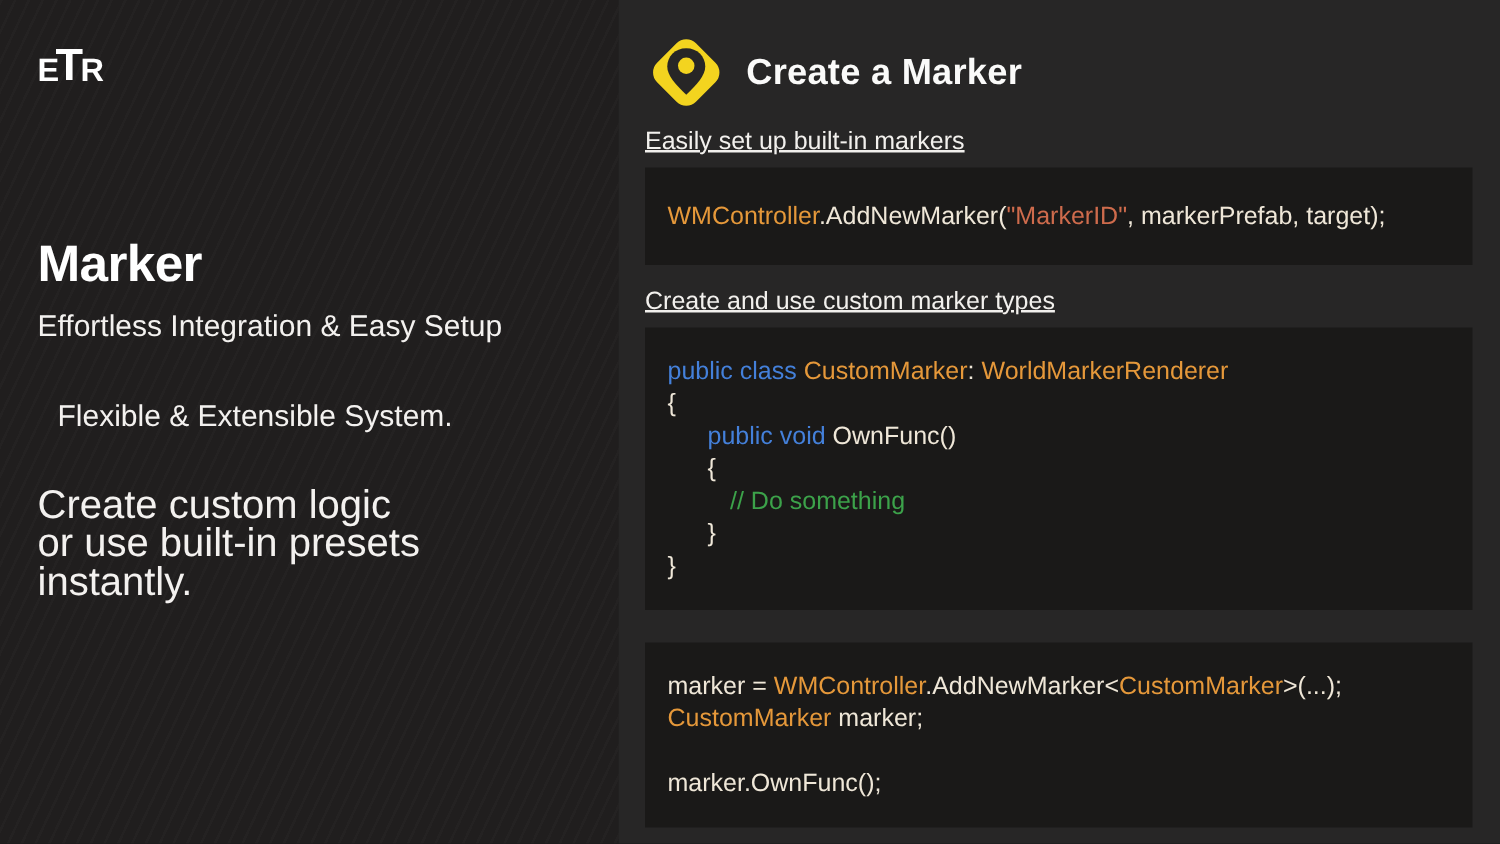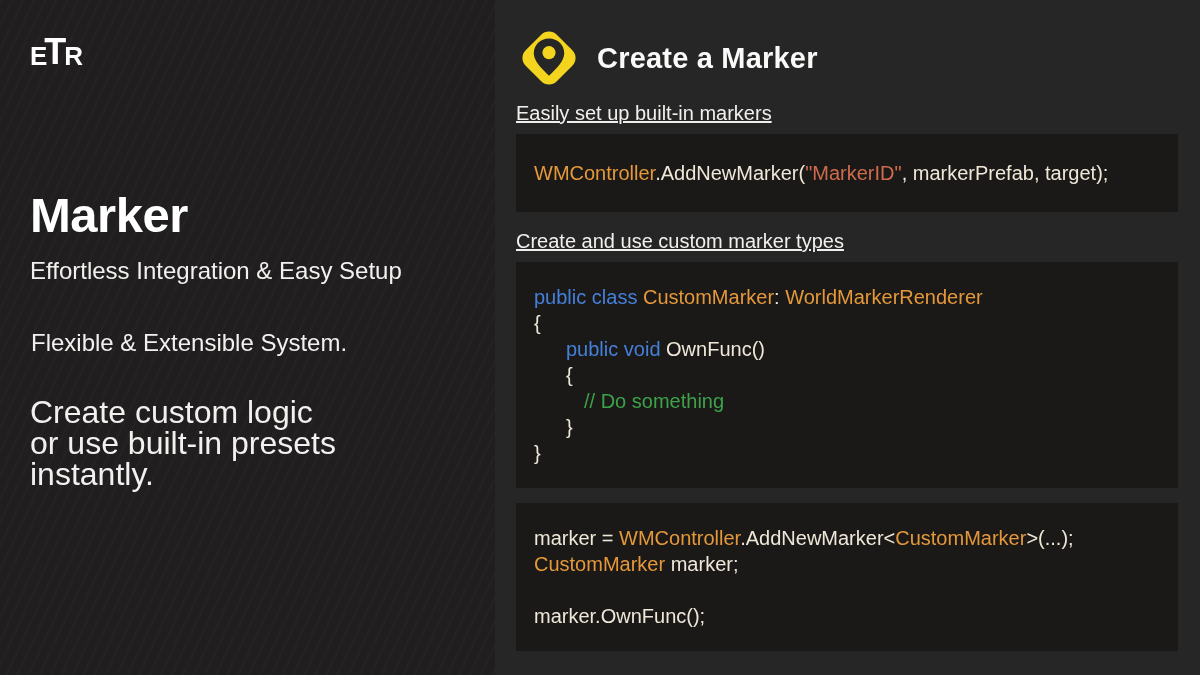--- a/index.html
+++ b/index.html
@@ -16,25 +16,25 @@
     background-image:repeating-linear-gradient(115deg,
       rgba(255,255,255,0.018) 0px,rgba(255,255,255,0.018) 2px,
       rgba(0,0,0,0) 2px,rgba(0,0,0,0) 10px);
     padding:33px 28px 0 30px;
     color:var(--text-white,#F5F4F2);
   }
   .logo{display:flex;align-items:flex-end;font-weight:bold;color:#FFFFFF;line-height:1;}
   .logo .lg-side{font-size:26px;letter-spacing:-1px;}
   .logo .lg-mid{font-size:36px;margin:0 -2px;position:relative;top:1px;}
   .left-title{
-    margin:120px 0 0 0;font-size:49px;font-weight:bold;color:#FFFFFF;
+    margin:120px 0 0 0;font-size:41px;font-weight:bold;color:#FFFFFF;
     line-height:1.1;letter-spacing:-0.5px;
   }
   .left-sub{margin:14px 0 0 0;font-size:24px;font-weight:normal;color:#F3F1EF;}
-  .left-line{margin:44px 0 0 1px;font-size:24px;color:#F3F1EF;}
+  .left-line{margin:44px 0 0 16px;font-size:24px;color:#F3F1EF;}
   .left-multi{margin:40px 0 0 0;font-size:32px;color:#F3F1EF;line-height:31px;}
   .left-multi span{display:block;}
   
   .right-panel{
     position:absolute;left:495px;top:0;width:705px;height:675px;
     background:var(--right-bg,#272626);
     padding:25px 22px 0 21px;
   }
   .header-row{display:flex;align-items:center;height:66px;margin-bottom:11px;}
   .marker-icon{width:66px;height:66px;display:block;flex:0 0 66px;}
@@ -45,21 +45,21 @@
   .section-label{
     margin:0 0 9px 0;font-size:20px;color:#F2F0ED;font-weight:normal;text-decoration:underline;
   }
   .code-block{
     margin:0;background:var(--code-bg,#1A1918);
     padding:26px 18px;font-family:"Liberation Sans",sans-serif;
     font-size:20px;line-height:26px;white-space:normal;
   }
   .code-block.multi{padding:22px 18px;}
   .cb-1{margin-bottom:18px;}
-  .cb-2{margin-bottom:15px;}
+  .cb-2{margin-bottom:26px;}
   .code-line{min-height:26px;}
   .ind1{padding-left:32px;}
   .ind2{padding-left:50px;}
   .tok-plain{color:var(--tok-plain,#EFE7D8);}
   .tok-orange{color:var(--tok-orange,#E5983A);}
   .tok-string{color:var(--tok-string,#CE6B4C);}
   .tok-blue{color:var(--tok-blue,#4480DA);}
   .tok-green{color:var(--tok-green,#3CA24A);}
 </style>
 </head>

